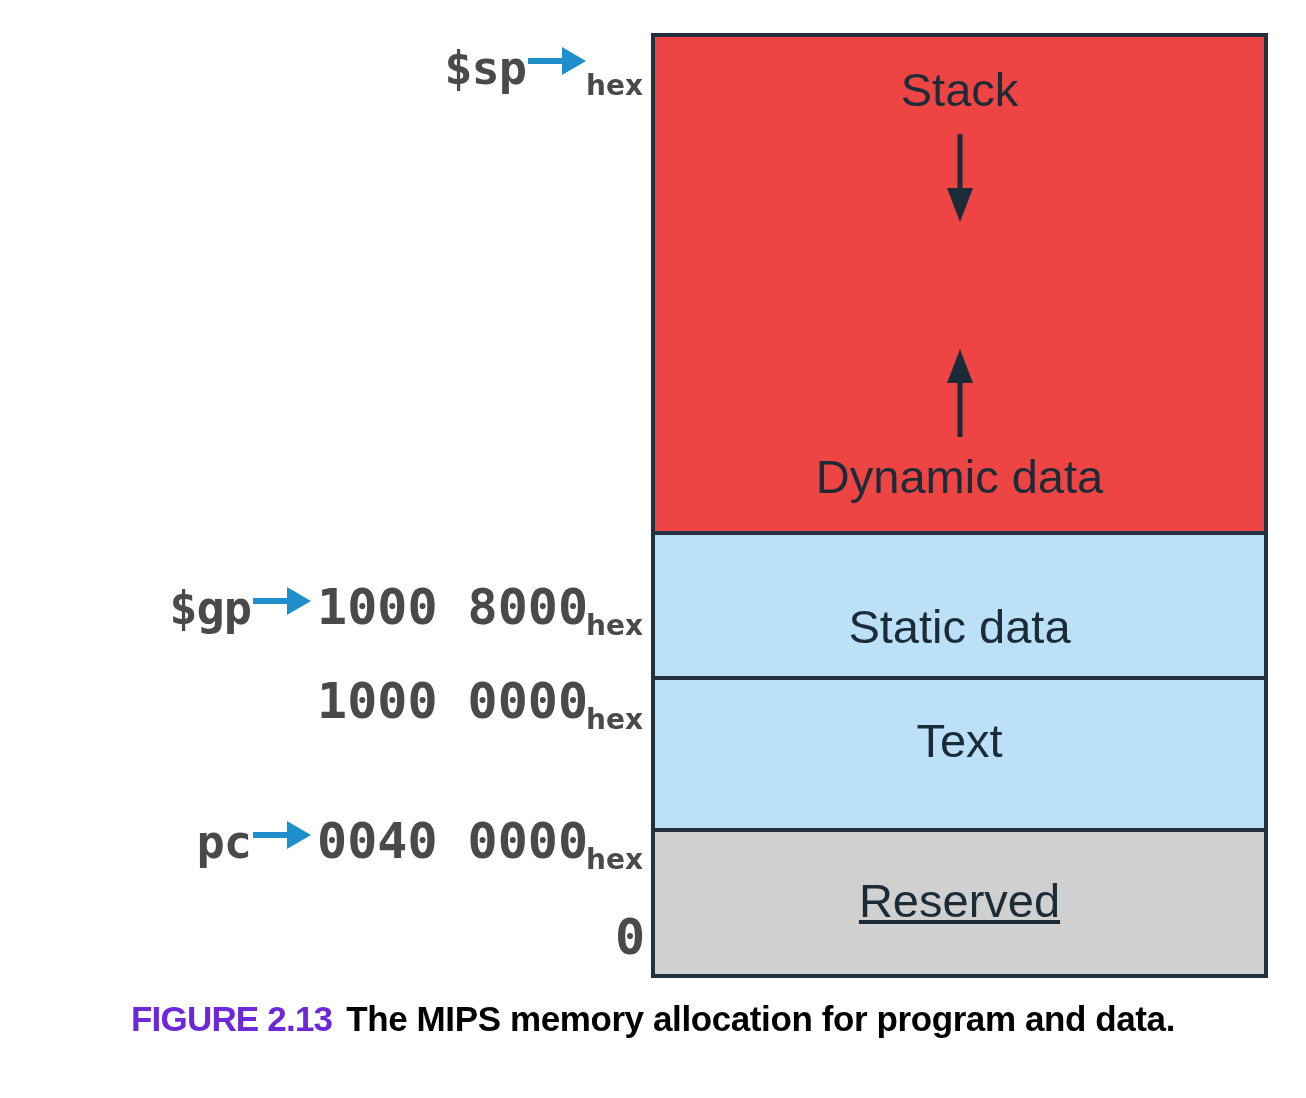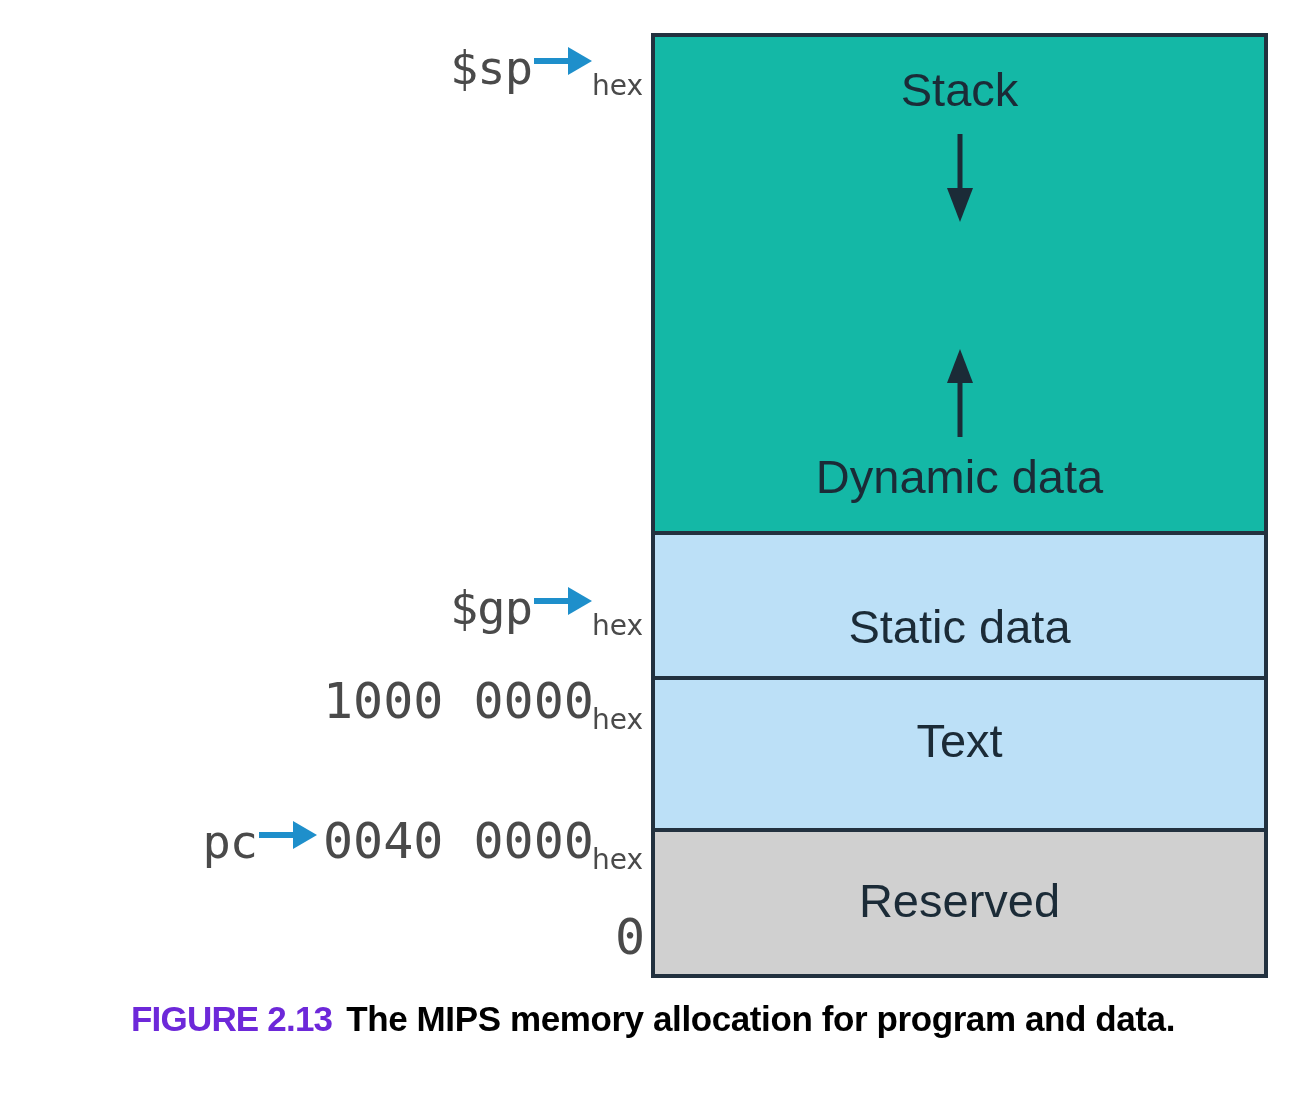--- a/index.html
+++ b/index.html
@@ -18,20 +18,21 @@
 
   
   .addr-row {
     position: absolute;
     display: flex;
     align-items: baseline;
     justify-content: flex-end;
     width: 645px;
     left: 0;
     white-space: nowrap;
+    font-weight: bold;
   }
   .reg-name {
     font-family: "DejaVu Sans Mono", monospace;
     font-size: 47px;
     color: #4a4a4a;
     letter-spacing: -1px;
   }
   .reg-arrow {
     display: inline-block;
     position: relative;
@@ -134,20 +135,21 @@
   </div>
 
   <div class="addr-row" style="top:578px;text-align:center;">
     <span class="reg-name">$gp</span>
     <span class="reg-arrow">
       <svg width="62" height="46" viewBox="0 0 62 46">
         <line x1="2" y1="23" x2="42" y2="23" stroke="#1e8fcb" stroke-width="6"></line>
         <polygon points="36,9 60,23 36,37" fill="#1e8fcb"></polygon>
       </svg>
     </span>
+    <span class="addr-val">1000 8000</span>
     <span class="addr-sub">hex</span>
   </div>
 
   <div class="addr-row" style="top:672px;">
     <span class="reg-name"></span>
     <span class="spacer-arrow"></span>
     <span class="addr-val">1000 0000</span>
     <span class="addr-sub">hex</span>
   </div>
 
@@ -165,21 +167,21 @@
 
   <div class="addr-row" style="top:908px;">
     <span class="reg-name"></span>
     <span class="spacer-arrow"></span>
     <span class="addr-val">0</span>
     <span class="addr-sub"></span>
   </div>
 
   <div id="memmap">
 
-    <div class="seg" style="top:0px; height:494px; background:#14b8a6;">
+    <div class="seg" style="top:0px; height:494px; background:#ef4444;">
       <div class="seg-label" style="margin-top:28px;">Stack</div>
 
       <span class="vertarrow" style="top:95px;">
         <svg width="46" height="92" viewBox="0 0 46 92">
           <line x1="23" y1="2" x2="23" y2="62" stroke="#1b2b37" stroke-width="5"></line>
           <polygon points="10,56 36,56 23,90" fill="#1b2b37"></polygon>
         </svg>
       </span>
 
       <span class="vertarrow" style="top:310px;">
@@ -200,21 +202,21 @@
 
     <div class="divider" style="top:639px;"></div>
 
     <div class="seg" style="top:643px; height:148px; background:#bce0f7;">
       <div class="seg-label" style="margin-top:36px;">Text</div>
     </div>
 
     <div class="divider" style="top:791px;"></div>
 
     <div class="seg" style="top:795px; height:142px; background:#d0d0d0;">
-      <div class="seg-label" style="margin-top:44px;">Reserved</div>
+      <div class="seg-label" style="margin-top:44px;text-decoration:underline;">Reserved</div>
     </div>
 
   </div>
 
   <div id="caption">
     <span class="fignum">FIGURE 2.13</span><span>The MIPS memory allocation for program and data.</span>
   </div>
 
 </div>
 

